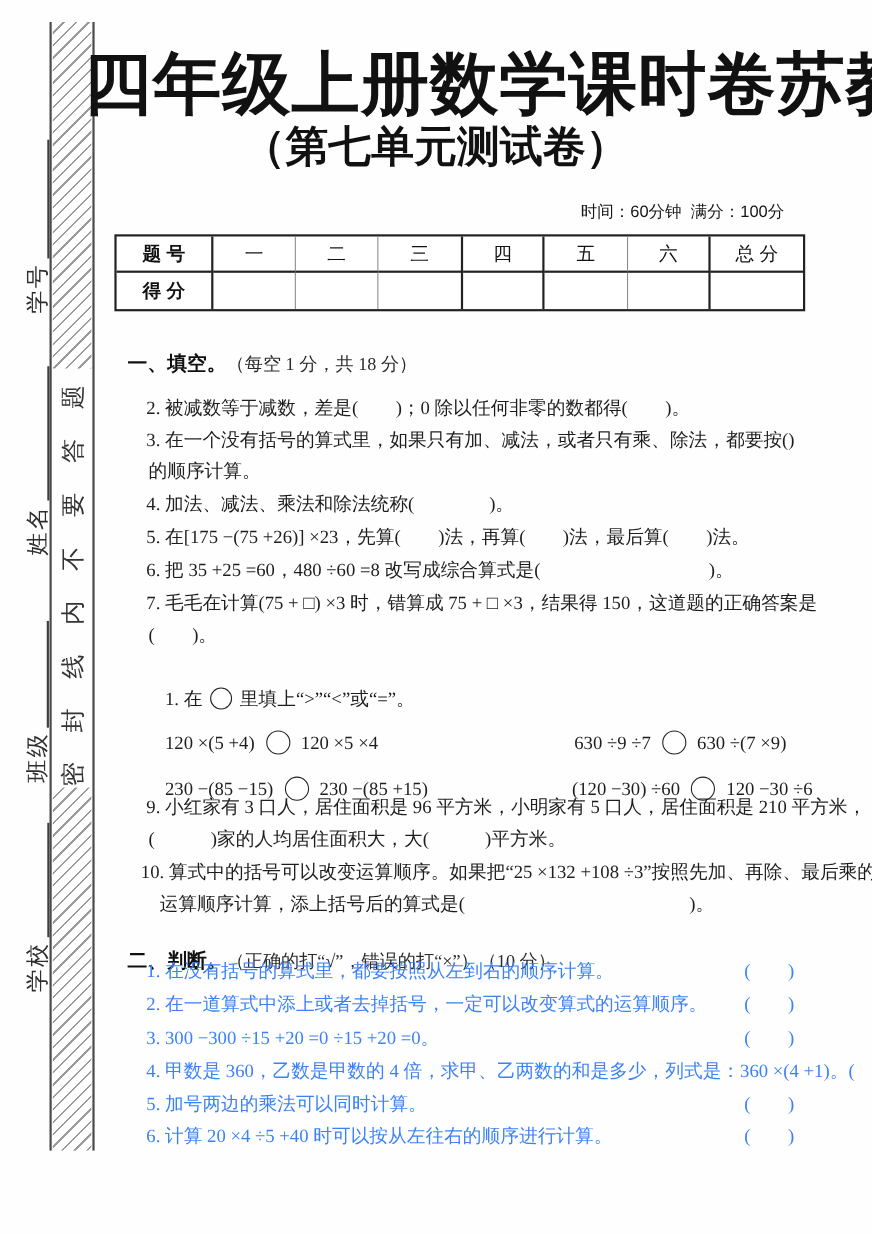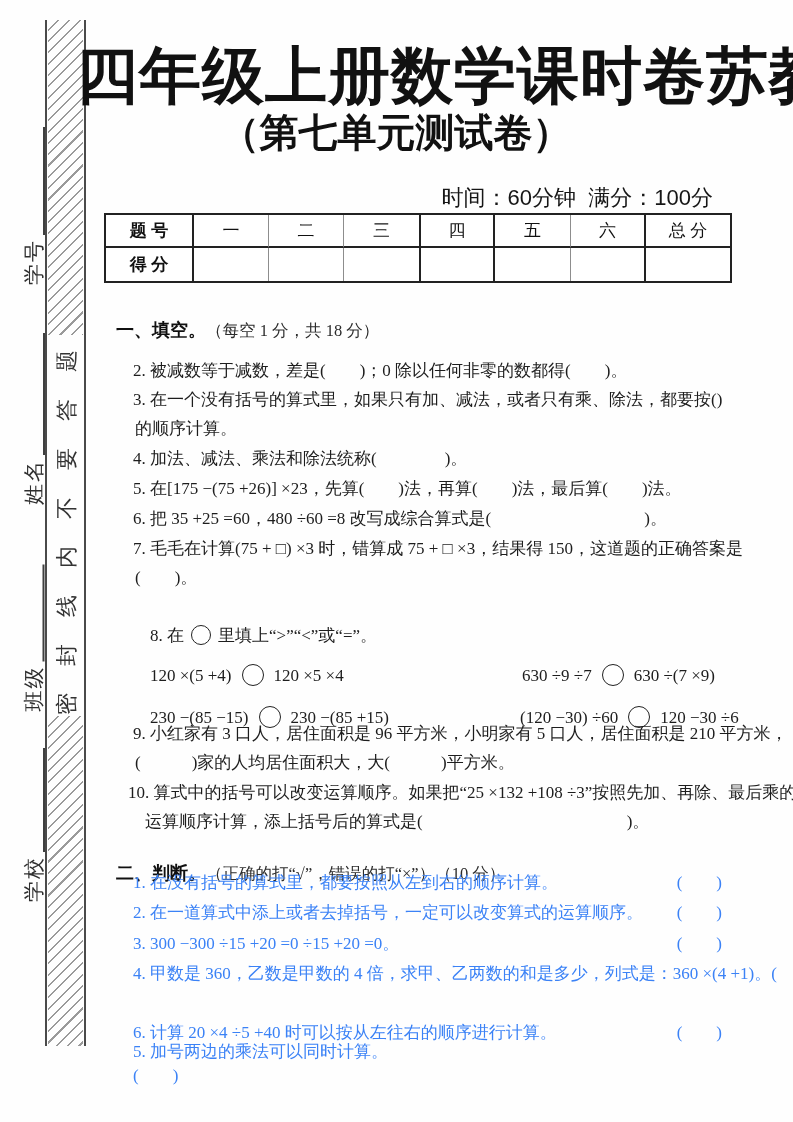--- a/index.html
+++ b/index.html
@@ -32,21 +32,21 @@
     font-size:62px;font-weight:700;letter-spacing:1px;color:#111;white-space:pre;
   }
   .subtitle{
     position:absolute;left:76px;top:106px;width:640px;text-align:center;
     font-family:"Liberation Sans","DejaVu Sans",sans-serif;
     font-size:39px;font-weight:700;color:#111;white-space:pre;
   }
   .meta{
     position:absolute;left:100px;top:183px;width:613px;text-align:right;
     font-family:"Liberation Sans","DejaVu Sans",sans-serif;
-    font-size:22px;font-weight:500;color:#161616;white-space:pre;
+    font-size:15px;font-weight:500;color:#161616;white-space:pre;
   }
   
   .score-table{
     position:absolute;left:104px;top:213px;
     display:grid;grid-template-columns:88px 75px 75px 77px 74px 76px 75px 84px;
     grid-template-rows:33px 33px;border:2px solid #222;background:#fff;
   }
   .score-table .cell{
     box-sizing:border-box;display:flex;align-items:center;justify-content:center;
     font-family:"Liberation Sans","DejaVu Sans",sans-serif;font-size:17px;color:#111;
@@ -134,21 +134,21 @@
   </div>
   <div class="ln" style="left:135px;top:417px;">的顺序计算。</div>
 
   <div class="ln" style="left:133px;top:447px;">4. 加法、减法、乘法和除法统称(　　　　)。</div>
   <div class="ln" style="left:133px;top:477px;">5. 在[175 −(75 +26)] ×23，先算(　　)法，再算(　　)法，最后算(　　)法。</div>
   <div class="ln" style="left:133px;top:507px;">6. 把 35 +25 =60，480 ÷60 =8 改写成综合算式是(　　　　　　　　　)。</div>
   <div class="ln" style="left:133px;top:537px;text-align:right;">7. 毛毛在计算(75 + □) ×3 时，错算成 75 + □ ×3，结果得 150，这道题的正确答案是</div>
   <div class="ln" style="left:135px;top:566px;">(　　)。</div>
 
   <div class="ln" style="left:133px;top:600px;">
-    <span>8. 在</span><span class="circ circ-sm"></span><span>里填上“&gt;”“&lt;”或“=”。</span>
+    <span>1. 在</span><span class="circ circ-sm"></span><span>里填上“&gt;”“&lt;”或“=”。</span>
   </div>
 
   <div class="ln" style="left:133px;top:640px;">
     <span>120 ×(5 +4)</span><span class="circ"></span><span>120 ×5 ×4</span>
   </div>
   <div class="ln" style="left:505px;top:640px;">
     <span>630 ÷9 ÷7</span><span class="circ"></span><span>630 ÷(7 ×9)</span>
   </div>
   <div class="ln" style="left:133px;top:682px;">
     <span>230 −(85 −15)</span><span class="circ"></span><span>230 −(85 +15)</span>
@@ -171,20 +171,20 @@
   </div>
   <div class="jrow" style="top:901px;">
     <span>2. 在一道算式中添上或者去掉括号，一定可以改变算式的运算顺序。</span><span>(　　)</span>
   </div>
   <div class="jrow" style="top:932px;">
     <span>3. 300 −300 ÷15 +20 =0 ÷15 +20 =0。</span><span>(　　)</span>
   </div>
   <div class="jrow" style="top:962px;">
     <span>4. 甲数是 360，乙数是甲数的 4 倍，求甲、乙两数的和是多少，列式是：360 ×(4 +1)。</span><span>(　　)</span>
   </div>
-  <div class="jrow" style="top:1040px;flex-direction:column;">
+  <div class="jrow" style="top:992px;">
     <span>5. 加号两边的乘法可以同时计算。</span><span>(　　)</span>
   </div>
   <div class="jrow" style="top:1021px;">
     <span>6. 计算 20 ×4 ÷5 +40 时可以按从左往右的顺序进行计算。</span><span>(　　)</span>
   </div>
 
 </div>
 
 </body></html>

